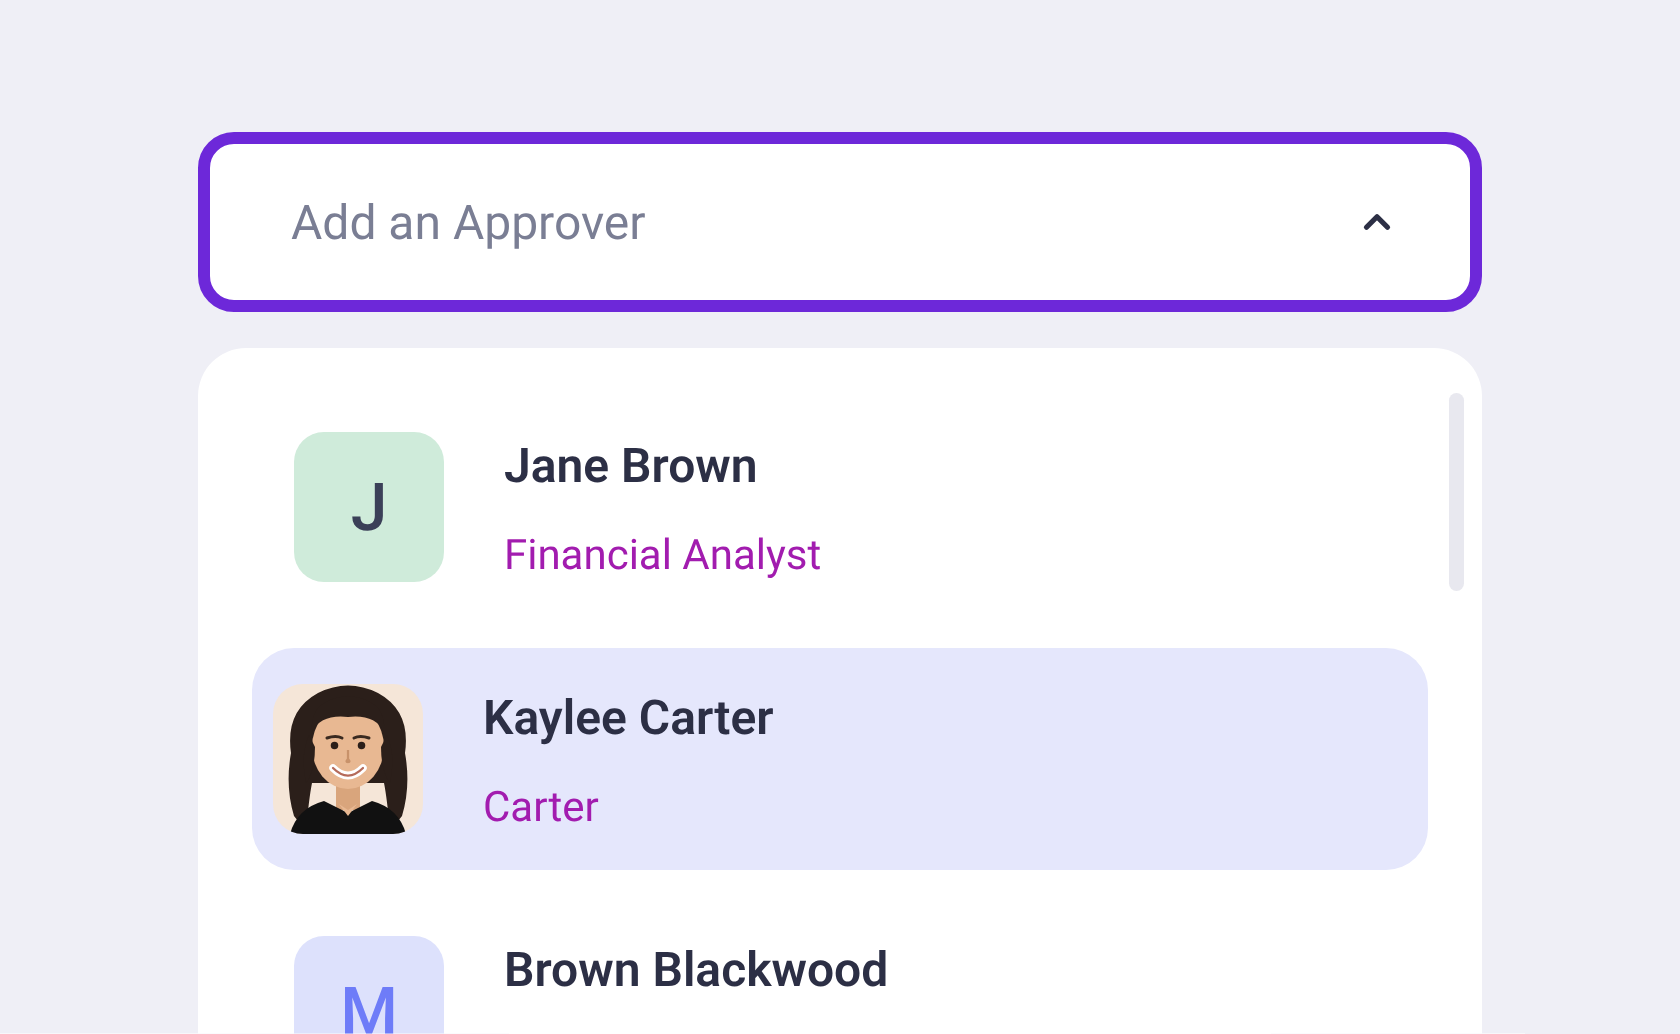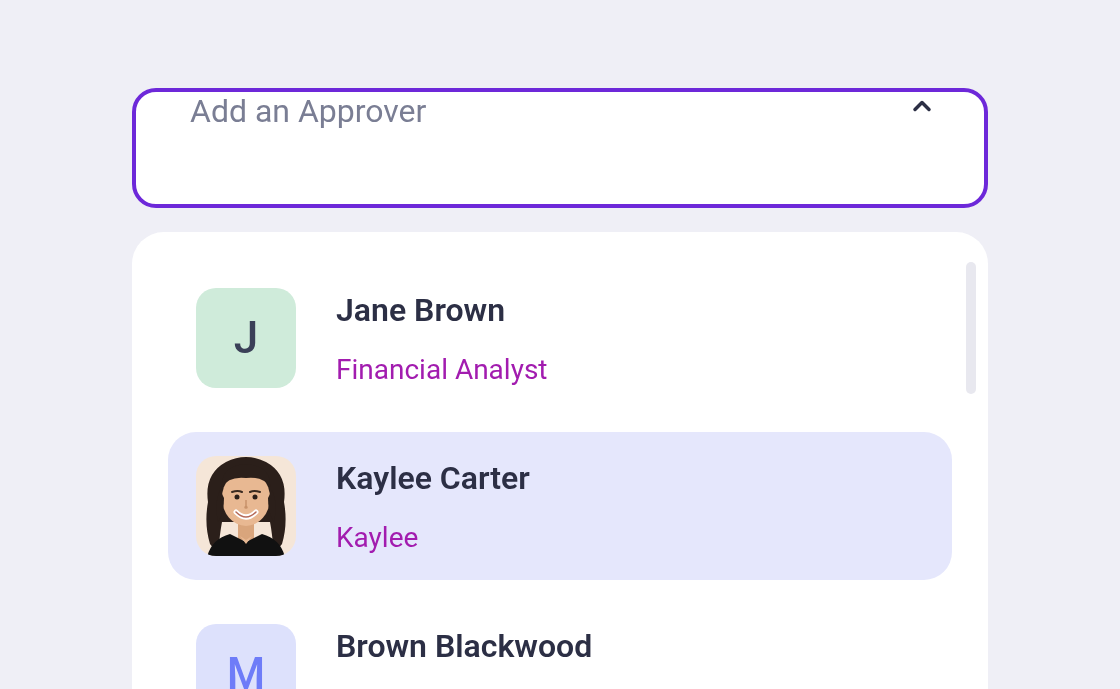--- a/index.html
+++ b/index.html
@@ -14,25 +14,25 @@
       height: 689px;
       overflow: hidden;
       border-radius: 24px;
       position: relative;
     }
     .container {
       padding: 88px 132px 0 132px;
     }
     .dropdown-trigger {
       background: #FFFFFF;
-      border: 4px solid #6d28d9;
+      border: 8px solid #6d28d9;
       border-radius: 24px;
       height: 120px;
       display: flex;
-      align-items: flex-start;
+      align-items: center;
       justify-content: space-between;
       padding: 0 48px 0 54px;
       cursor: pointer;
     }
     .dropdown-placeholder {
       font-size: 32px;
       color: #7A7E94;
       font-weight: 400;
     }
     .chevron {
@@ -61,20 +61,21 @@
     .list-item {
       display: flex;
       align-items: center;
       padding: 24px 28px;
       border-radius: 28px;
       gap: 40px;
       cursor: pointer;
     }
     .list-item.highlighted {
       background: #E5E7FC;
+      padding-left: 14px;
     }
     .avatar {
       width: 100px;
       height: 100px;
       border-radius: 20px;
       display: flex;
       align-items: center;
       justify-content: center;
       font-size: 44px;
       font-weight: 500;
@@ -172,21 +173,21 @@
 
           <path d="M 50 68 Q 60 78 70 68" stroke="#fff" stroke-width="5" fill="none" stroke-linecap="round"></path>
           <path d="M 50 68 Q 60 78 70 68" stroke="#B56B5A" stroke-width="1.5" fill="none" stroke-linecap="round"></path>
 
           <path d="M 20 120 Q 22 96 44 90 L 60 98 L 76 90 Q 98 96 100 120 Z" fill="#111111"></path>
           <path d="M 54 92 L 60 100 L 66 92 L 60 96 Z" fill="#E8B892"></path>
         </svg>
       </div>
       <div class="item-text">
         <div class="item-name">Kaylee Carter</div>
-        <div class="item-role">Kaylee</div>
+        <div class="item-role">Carter</div>
       </div>
     </div>
 
     <div class="spacer"></div>
 
     <div class="list-item">
       <div class="avatar blue">
         <span>M</span>
       </div>
       <div class="item-text">

